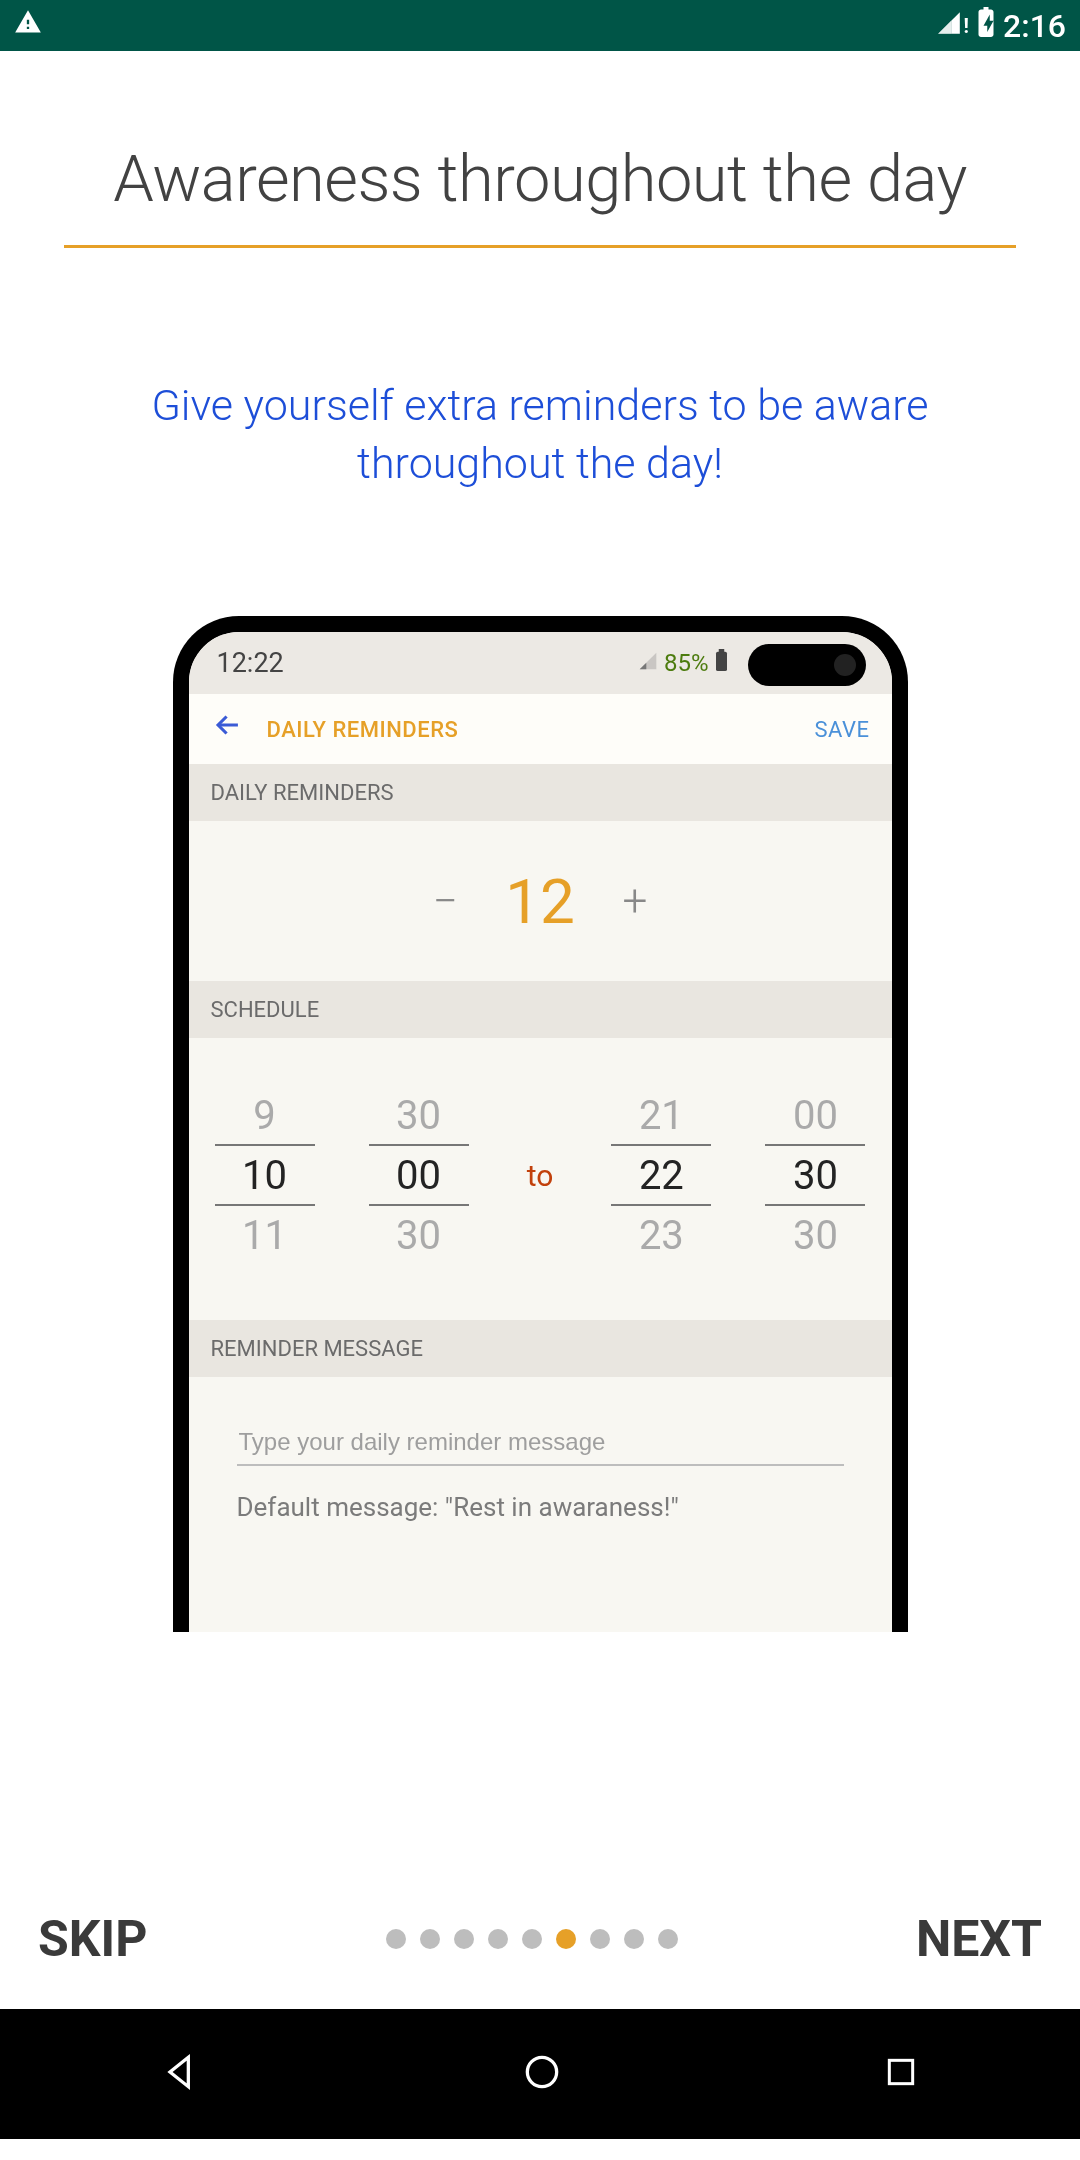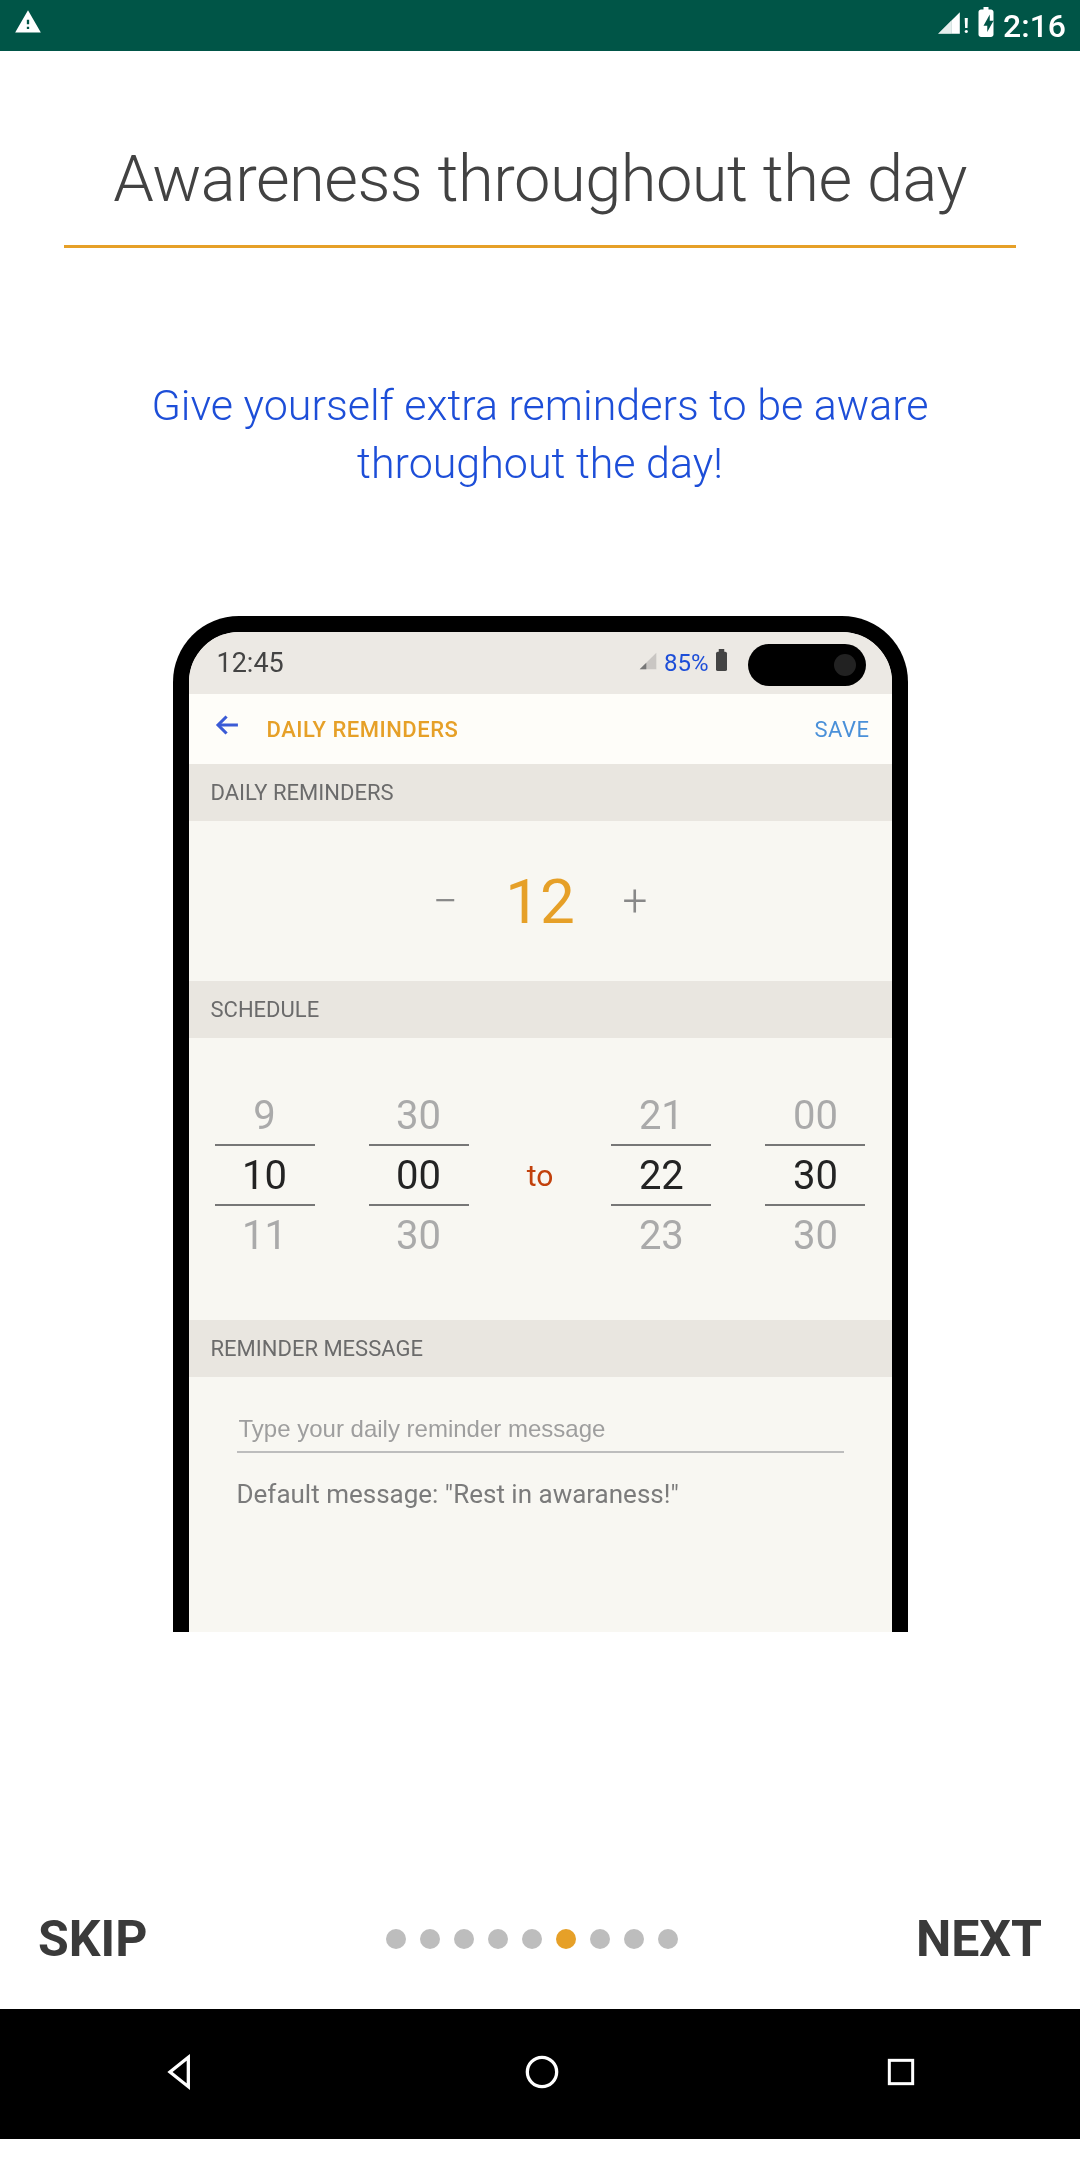--- a/index.html
+++ b/index.html
@@ -21,21 +21,21 @@
   
   .phone-wrap { margin-top: 124px; position: relative; height: 1016px; overflow: hidden; width: 735px; }
   .phone-body { width: 735px; height: 1540px; background: #000; border-radius: 66px; position: relative; padding: 16px; }
   .phone-screen { width: 100%; height: 100%; background: #f8f7f2; border-radius: 50px; overflow: hidden; position: relative; }
   .camera-cutout { position: absolute; right: 26px; top: 12px; width: 118px; height: 42px; background: #000; border-radius: 22px; }
   .camera-cutout::after { content: ""; position: absolute; right: 10px; top: 10px; width: 22px; height: 22px; border-radius: 50%; background: #222; }
 
   
   .inner-status-bar { height: 62px; display: flex; align-items: center; justify-content: space-between; padding: 0 24px 0 28px; background: #ece9e4; }
   .inner-time { font-size: 27px; color: #444; font-weight: 400; }
-  .inner-status-right { display: flex; align-items: center; gap: 6px; font-size: 24px; color: #1d4ed8; margin-right: 140px; }
+  .inner-status-right { display: flex; align-items: center; gap: 6px; font-size: 24px; color: #4d7c0f; margin-right: 140px; }
 
   
   .app-bar { height: 70px; display: flex; align-items: center; padding: 0 22px; background: #fefdf9; }
   .back-arrow { color: #3b5998; font-size: 34px; margin-right: 22px; }
   .app-bar-title { color: #e6a028; font-size: 22px; font-weight: 500; letter-spacing: 0.5px; flex: 1; }
   .save-link { color: #4a90d9; font-size: 22px; font-weight: 400; letter-spacing: 0.5px; text-align: center; }
 
   .section-header { background: #e9e6e0; color: #6b6b6b; font-size: 22px; padding: 16px 22px; font-weight: 400; }
 
   
@@ -47,21 +47,21 @@
   .schedule-body { background: #f8f7f2; padding: 48px 26px 56px; display: flex; align-items: center; justify-content: space-between; }
   .picker-col { display: flex; flex-direction: column; align-items: center; width: 100px; }
   .picker-val { font-size: 40px; color: #888; height: 58px; display: flex; align-items: center; justify-content: center; width: 100%; }
   .picker-val.sel { color: #232323; border-top: 2px solid #777; border-bottom: 2px solid #777; height: 62px; }
   .picker-val.fade-top { background: linear-gradient(#f8f7f2 10%, transparent); color: #aaa; }
   .picker-val.fade-bot { background: linear-gradient(transparent, #f8f7f2 90%); color: #aaa; }
   .picker-to { font-size: 30px; color: #c2410c; padding: 0 4px; }
 
   
   .msg-body { background: #f8f7f2; padding: 30px 48px 40px; }
-  .msg-input { width: 100%; border: none; border-bottom: 2px solid #bdbdbd; background: transparent; font-size: 24px; color: #888; padding: 8px 2px; font-style: normal; }
+  .msg-input { width: 100%; border: none; border-bottom: 2px solid #bdbdbd; background: transparent; font-size: 24px; color: #888; padding: 8px 2px; font-style: normal; margin-top: 13px; }
   .msg-input::placeholder { color: #9e9e9e; }
   .default-msg { font-size: 26px; color: #7b7b7b; margin-top: 26px; }
 
   
   .onboarding-bar { position: absolute; bottom: 0; left: 0; right: 0; height: 140px; display: flex; align-items: center; justify-content: space-between; padding: 0 38px; }
   .onb-btn { font-size: 50px; font-weight: 700; color: #3a3a3a; letter-spacing: 0px; }
   .dots { display: flex; gap: 14px; }
   .dot { width: 20px; height: 20px; border-radius: 50%; background: #bdbdbd; }
   .dot.active { background: #e6a028; }
 
@@ -108,21 +108,21 @@
 
   <div class="subtitle">Give yourself extra reminders to be aware throughout the day!</div>
 
   <div class="phone-wrap">
     <div class="phone-body">
 
       <div class="phone-screen">
         <div class="camera-cutout"></div>
 
         <div class="inner-status-bar">
-          <span class="inner-time">12:45</span>
+          <span class="inner-time">12:22</span>
           <div class="inner-status-right">
             <span class="ico">
               <svg width="20" height="20" viewBox="0 0 24 24" fill="#777">
                   <path d="M2 22h20V2L2 22z" opacity="0.3"></path>
                   <path d="M2 22h8V14L2 22z"></path>
                 </svg>
             </span>
             <span>85%</span>
             <span class="ico">
               <svg width="13" height="22" viewBox="0 0 12 24" fill="#444">

